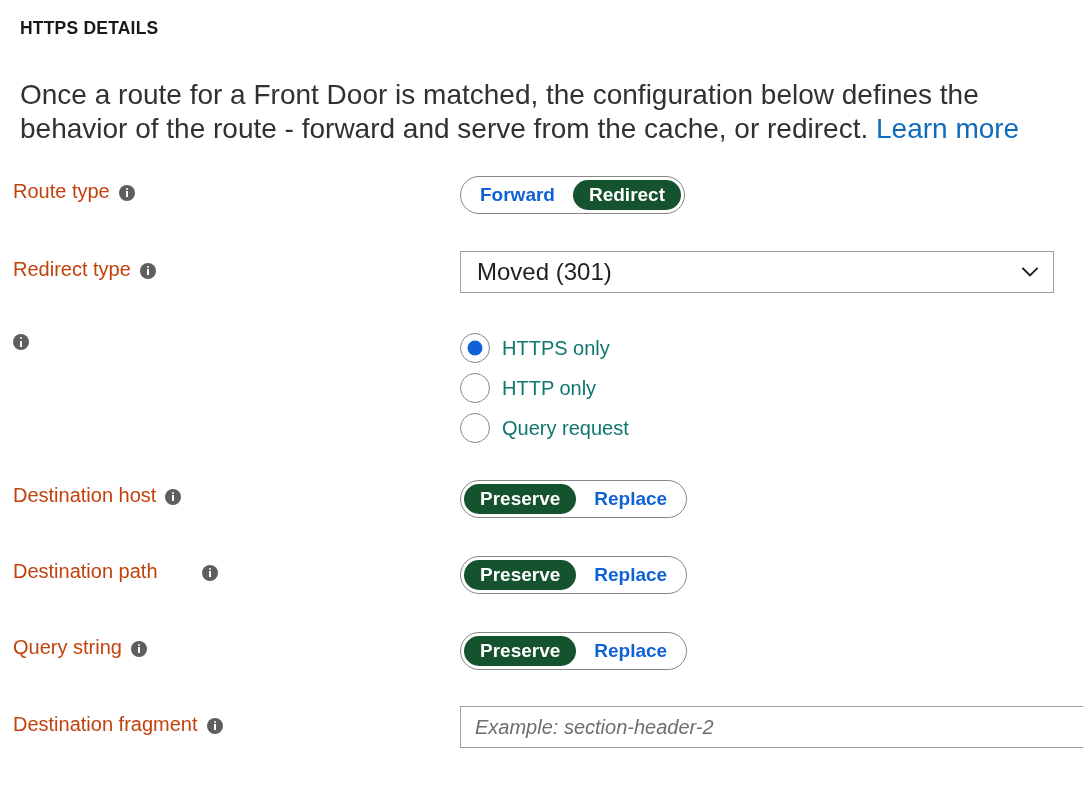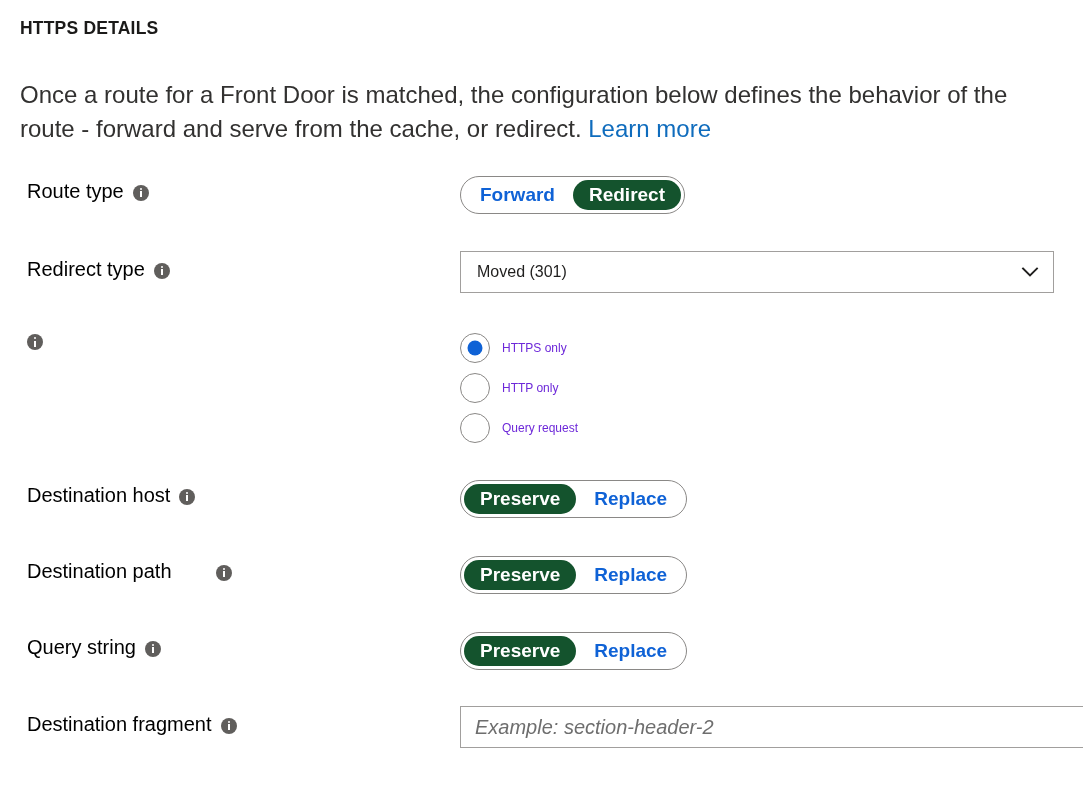--- a/index.html
+++ b/index.html
@@ -35,42 +35,42 @@
     letter-spacing: 0.2px;
     color: #1b1a19;
   }
 
   
   .section-desc {
     position: absolute;
     left: 20px;
     top: 78px;
     width: 1040px;
-    font-size: 24px;
+    font-size: 28px;
     line-height: 34px;
     color: #323130;
     font-weight: 400;
   }
   .section-desc .learn-more {
     color: #0f6cbd;
     text-decoration: none;
     cursor: pointer;
   }
 
   
   .row {
     position: absolute;
     left: 0;
     width: 1083px;
   }
   .row-label {
     position: absolute;
-    left: 27px;
+    left: 13px;
     font-size: 20px;
-    color: #000000;
+    color: #c2410c;
     white-space: nowrap;
     display: flex;
     align-items: center;
     gap: 9px;
   }
 
   
   .info-icon {
     display: inline-block;
     width: 16px;
@@ -142,21 +142,21 @@
     height: 42px;
     border: 1.6px solid #a19f9d;
     background: #ffffff;
     display: flex;
     align-items: center;
     justify-content: space-between;
     padding: 0 14px 0 16px;
     cursor: pointer;
   }
   .select-value {
-    font-size: 16px;
+    font-size: 24px;
     color: #201f1e;
   }
   .chevron {
     width: 18px;
     height: 18px;
     flex: 0 0 auto;
   }
 
   
   .text-input {
@@ -206,22 +206,22 @@
     position: absolute;
     left: 50%;
     top: 50%;
     transform: translate(-50%, -50%);
     width: 15px;
     height: 15px;
     border-radius: 50%;
     background: #0f62d6;
   }
   .radio-label {
-    font-size: 12px;
-    color: #6d28d9;
+    font-size: 20px;
+    color: #0f766e;
     white-space: nowrap;
   }
 </style>
 </head>
 <body>
 
 <div class="page">
 
   <div class="section-heading">HTTPS DETAILS</div>
 

